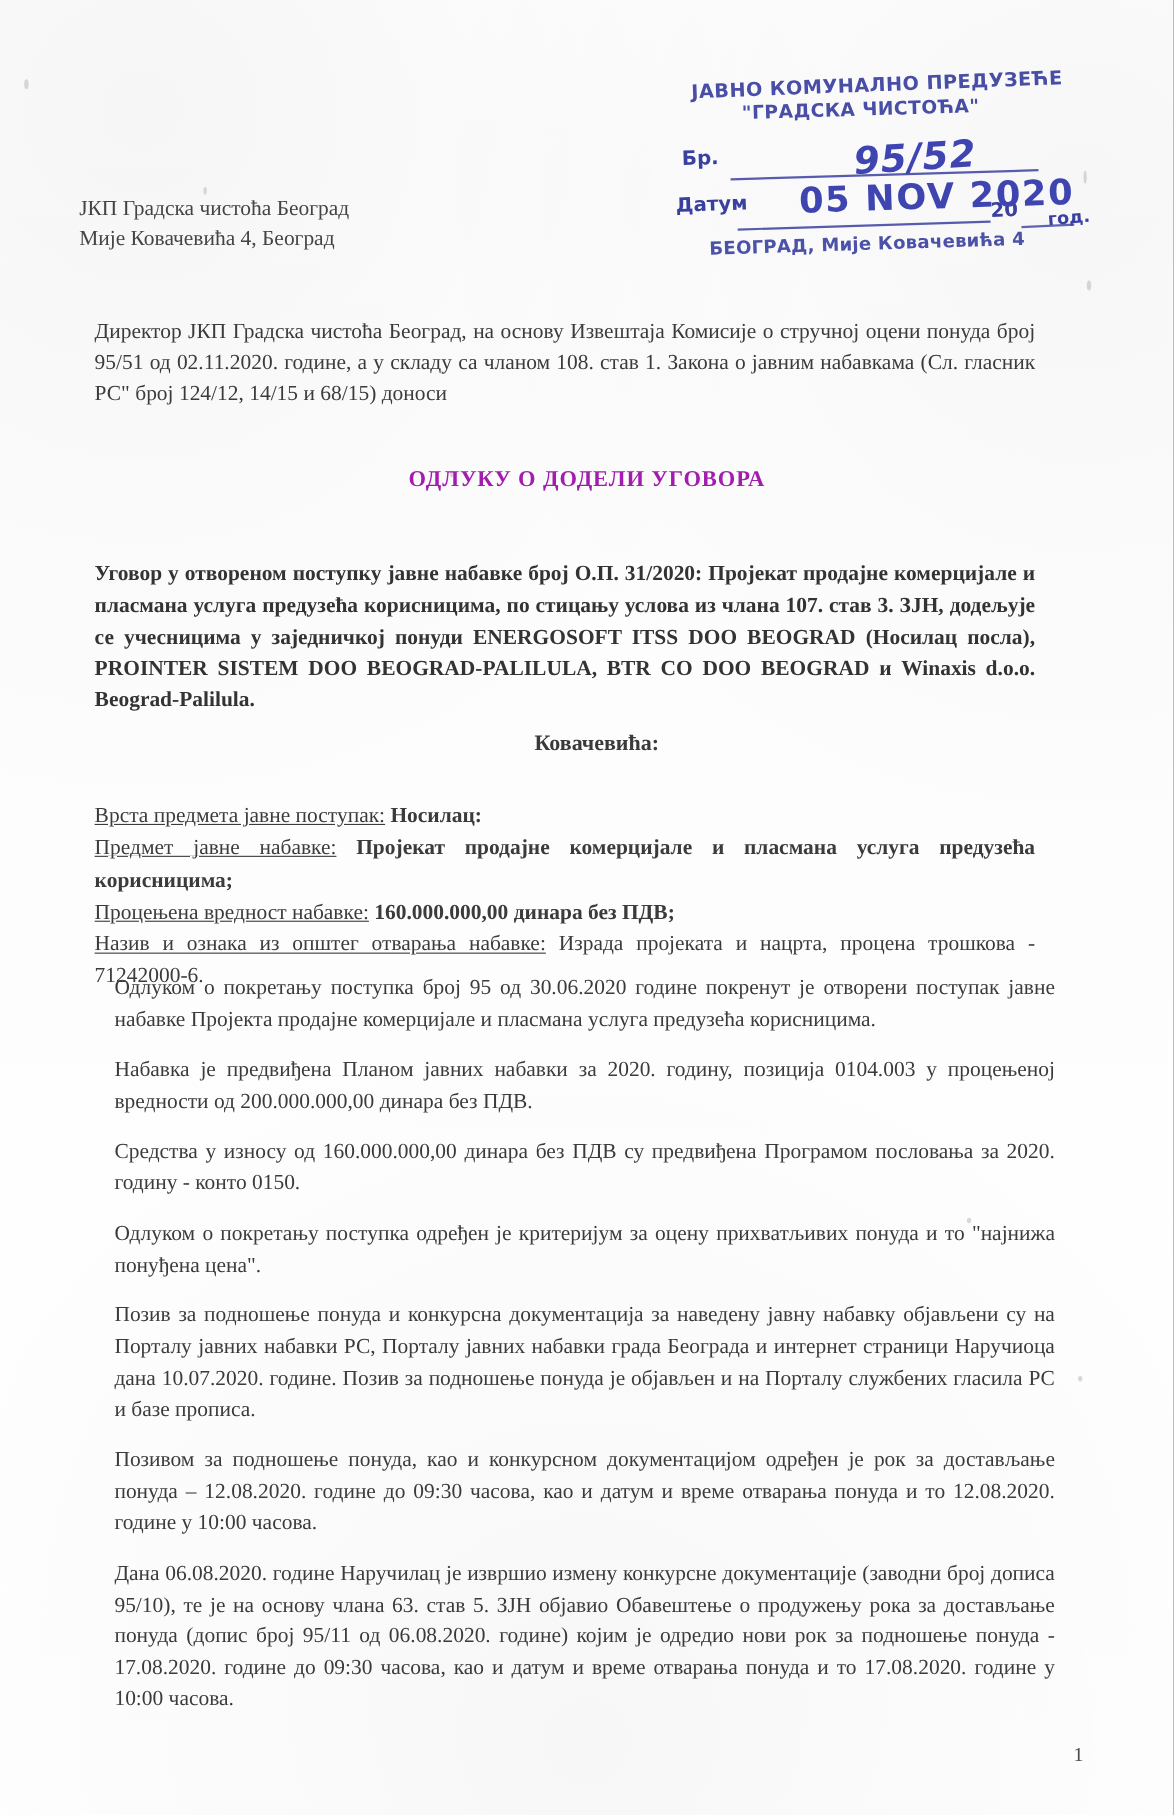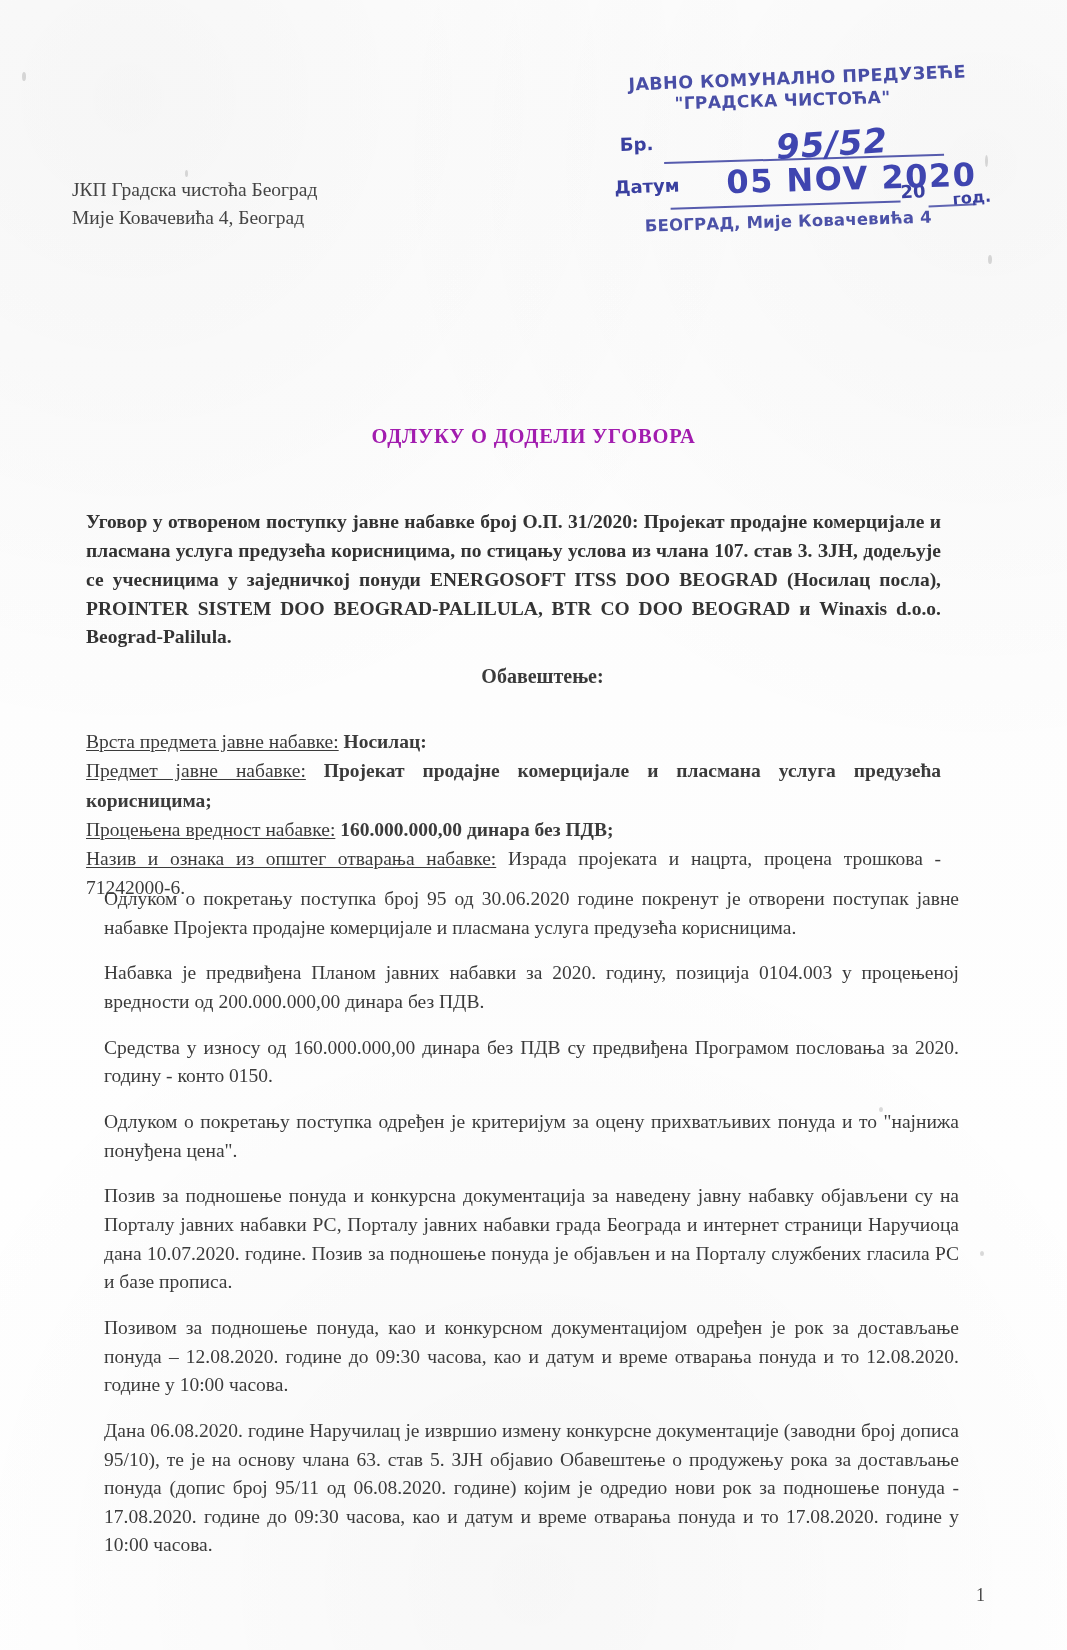--- a/index.html
+++ b/index.html
@@ -293,32 +293,33 @@
 
     <div class="ink-number">95/52</div>
     <div class="ink-date">05 NOV 2020</div>
   </div>
 
   <div class="sender">
     <div>ЈКП Градска чистоћа Београд</div>
     <div>Мије Ковачевића 4, Београд</div>
   </div>
 
+  <div class="intro">Директор ЈКП Градска чистоћа Београд, на основу Извештаја Комисије о стручној оцени понуда број 95/51 од 02.11.2020. године, а у складу са чланом 108. став 1. Закона о јавним набавкама (Сл. гласник РС" број 124/12, 14/15 и 68/15) доноси</div>
 
   <div class="doc-title">ОДЛУКУ О ДОДЕЛИ УГОВОРА</div>
 
   <div class="award-block">
     <span>Уговор у отвореном поступку јавне набавке број О.П. 31/2020: Пројекат продајне комерцијале и пласмана услуга предузећа корисницима,</span><span class="thin"> по стицању услова из члана 107. став 3. ЗЈН,</span><span> додељује се учесницима у заједничкој понуди ENERGOSOFT ITSS DOO BEOGRAD (Носилац посла), PROINTER SISTEM DOO BEOGRAD-PALILULA, BTR CO DOO BEOGRAD и Winaxis d.o.o. Beograd-Palilula.</span>
   </div>
 
-  <div class="reason-heading">Обавештење:</div>
+  <div class="reason-heading">Ковачевића:</div>
 
   <div class="defs">
     <div class="row">
-      <span class="lbl">Врста предмета јавне набавке:</span><span class="b"> Носилац:</span>
+      <span class="lbl">Врста предмета јавне поступак:</span><span class="b"> Носилац:</span>
     </div>
     <div class="row">
       <span class="lbl">Предмет јавне набавке:</span><span class="b"> Пројекат продајне комерцијале и пласмана услуга предузећа корисницима;</span>
     </div>
     <div class="row">
       <span class="lbl">Процењена вредност набавке:</span><span class="b"> 160.000.000,00 динара без ПДВ;</span>
     </div>
     <div class="row">
       <span class="lbl">Назив и ознака из општег отварања набавке:</span><span> Израда пројеката и нацрта, процена трошкова - 71242000-6.</span>
     </div>

